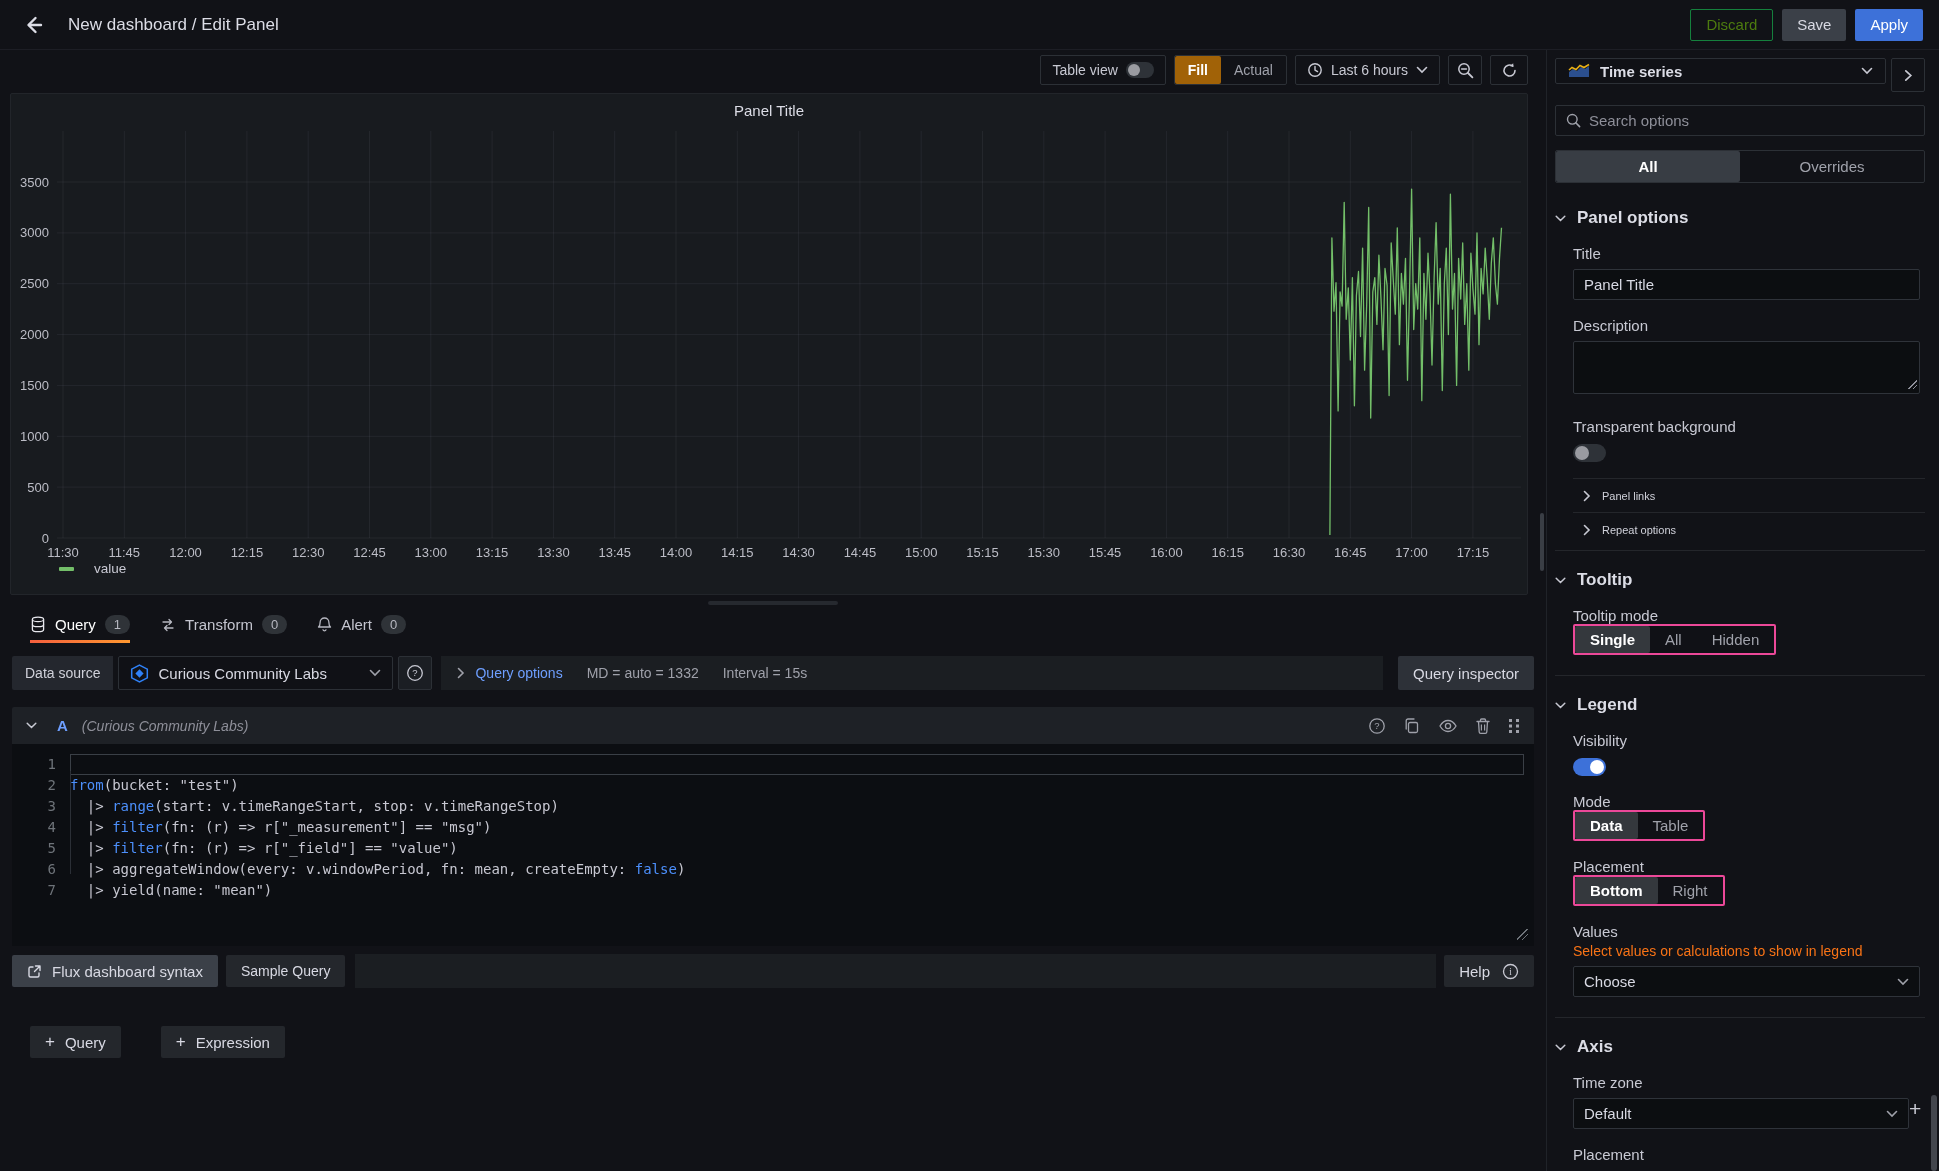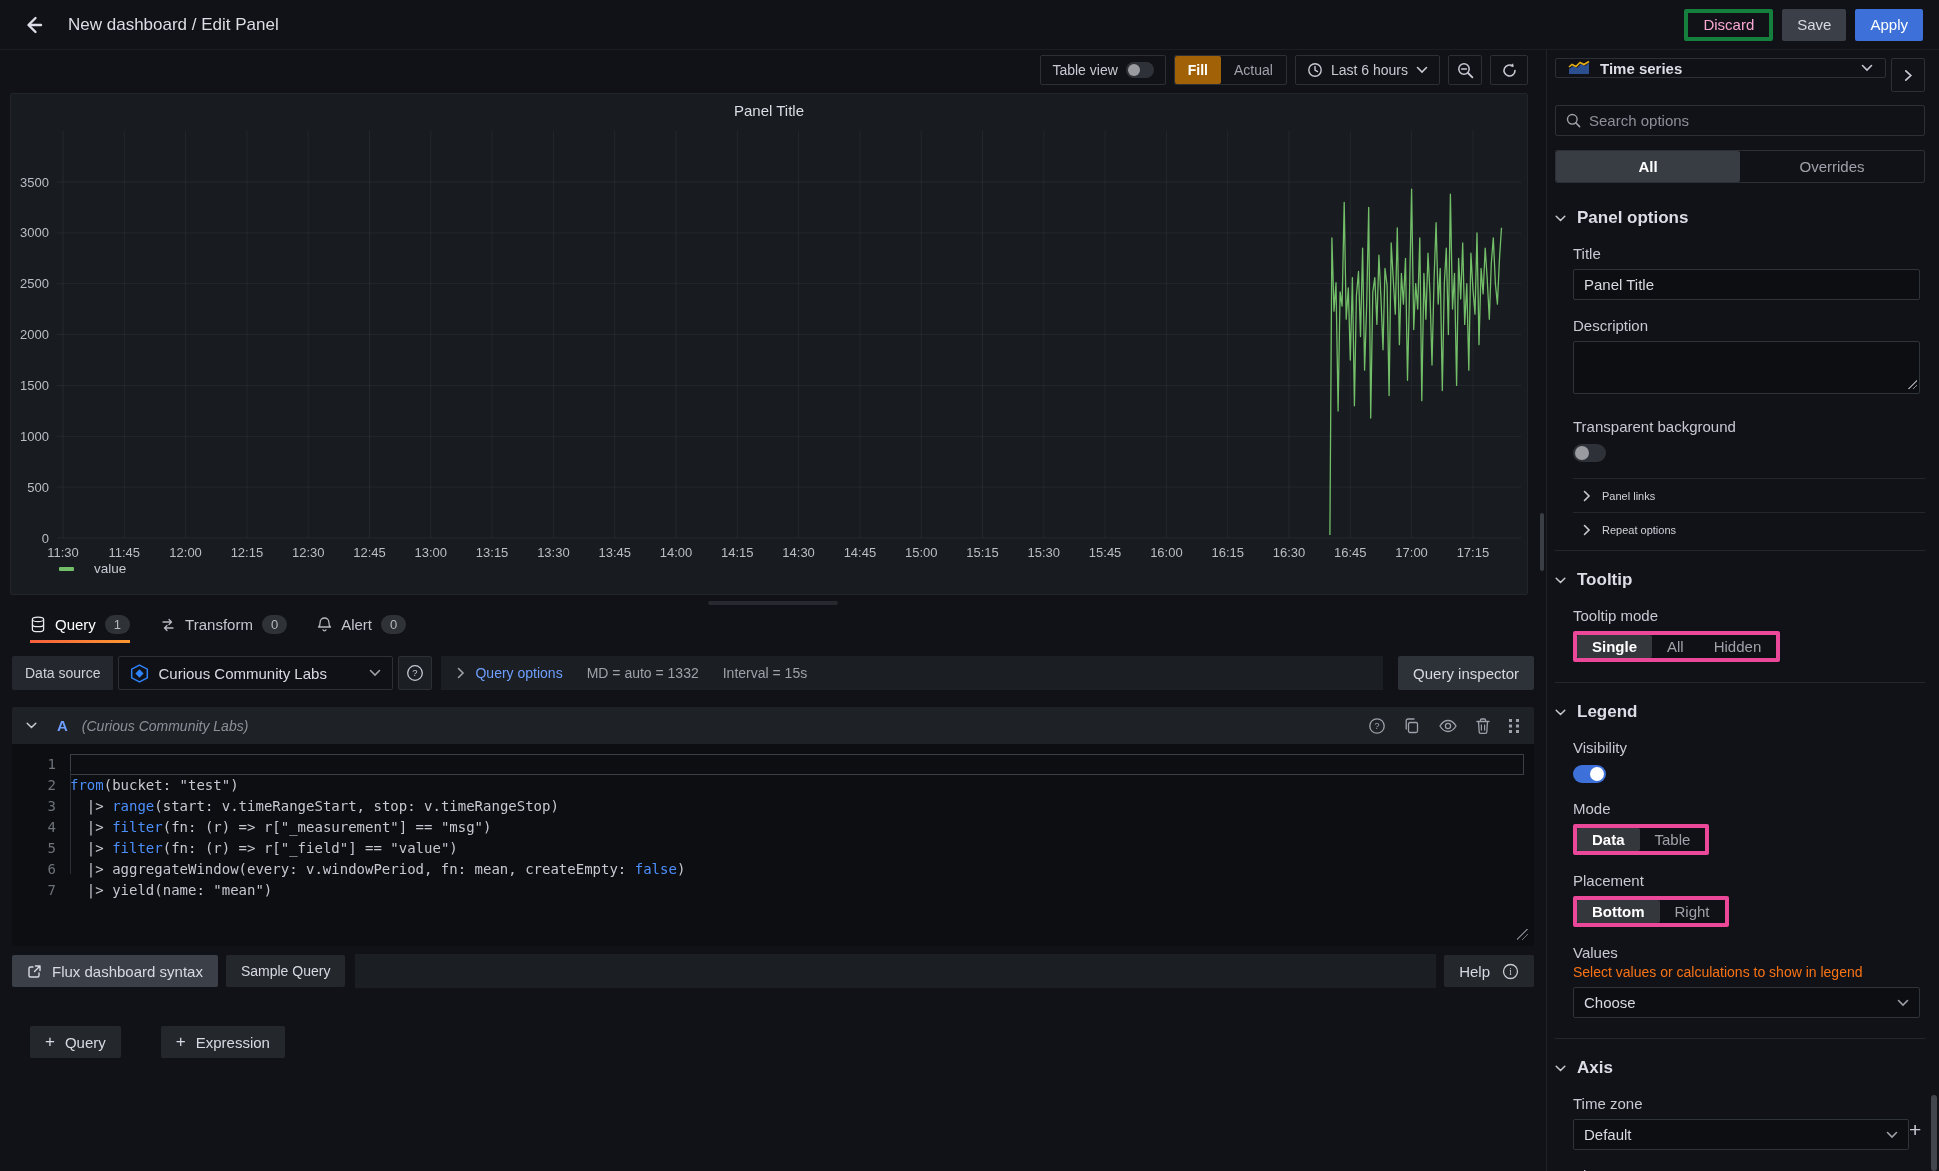--- a/index.html
+++ b/index.html
@@ -8,21 +8,21 @@
   .app { position:relative; width:1939px; height:1171px; overflow:hidden; }
 
   
   .topbar { height:50px; display:flex; align-items:center; padding:0 16px; border-bottom:1px solid rgba(204,204,220,0.07); }
   .back { width:34px; height:34px; display:flex; align-items:center; justify-content:center; cursor:pointer; margin-right:18px; }
   .tb-title { font-size:17px; font-weight:500; color:#dcdde6; }
   .tb-actions { margin-left:auto; display:flex; gap:9px; }
   .btn { display:inline-flex; align-items:center; justify-content:center; height:32px; padding:0 15px; border-radius:2px; font-size:15px; font-weight:500; color:#d8d9e3; background:#24272c; border:none; cursor:pointer; font-family:inherit; }
   .btn.light { background:#3b4048; }
   .btn.primary { background:#3d71d9; color:#fff; }
-  .btn.destructive { background:transparent; border:4px solid #15803d; color:#f9a8d4; }
+  .btn.destructive { background:transparent; border:1px solid #15803d; color:#4d7c0f; }
 
   .main { position:absolute; top:50px; left:0; right:0; bottom:0; display:flex; }
   .left-pane { width:1546px; position:relative; }
   .sidebar { flex:1; border-left:1px solid #202329; padding:8px 14px 0 8px; position:relative; overflow:hidden; }
 
   
   .viz-toolbar { height:30px; margin:5px 18px 0 0; display:flex; justify-content:flex-end; gap:8px; }
   .seg, .tool-group { display:inline-flex; align-items:center; height:30px; border:1px solid #2c3036; border-radius:2px; background:transparent; }
   .tool-group { padding:8px 11px; gap:8px; font-size:14px; color:#c8c9d3; cursor:pointer; }
   .seg .opt { padding:0 13px; height:28px; display:inline-flex; align-items:center; font-size:14px; color:#9fa1aa; cursor:pointer; border-radius:2px; }
@@ -88,21 +88,21 @@
     background:linear-gradient(135deg, transparent 45%, #6e7379 45%, #6e7379 52%, transparent 52%, transparent 70%, #6e7379 70%, #6e7379 77%, transparent 77%); cursor:nwse-resize; }
   .q-footer { display:flex; align-items:center; gap:8px; margin-top:8px; height:34px; }
   .q-footer .spacer-strip { flex:1; background:#1b1e22; height:34px; margin-left:2px; }
   .help-btn { display:flex; align-items:center; gap:12px; }
 
   .add-row { display:flex; gap:40px; margin:38px 0 0 30px; }
   .add-btn { gap:10px; }
 
   
   .viz-row { display:flex; gap:5px; }
-  .viz-select { flex:1; height:20px; border:1px solid #2c3036; border-radius:2px; display:flex; align-items:center; gap:10px; padding:0 12px; cursor:pointer; background:#101116; }
+  .viz-select { flex:1; height:26px; border:1px solid #2c3036; border-radius:2px; display:flex; align-items:center; gap:10px; padding:0 12px; cursor:pointer; background:#101116; }
   .viz-select .vname { font-size:15px; font-weight:600; color:#dcdde6; }
   .pane-collapse { width:34px; height:34px; border:1px solid #2c3036; border-radius:2px; display:flex; align-items:center; justify-content:center; cursor:pointer; }
   .search-wrap { margin-top:13px; height:31px; border:1px solid #2c3036; border-radius:2px; display:flex; align-items:center; padding:0 10px; gap:8px; }
   .search-wrap input { flex:1; background:transparent; border:none; outline:none; color:#d8d9e3; font-size:15px; font-family:inherit; }
   .search-wrap input::placeholder { color:#8e8f99; }
   .ov-tabs { margin-top:14px; height:33px; border:1px solid #2c3036; border-radius:2px; display:flex; }
   .ov-tabs .ot { flex:1; display:flex; align-items:center; justify-content:center; font-size:15px; color:#9fa1aa; cursor:pointer; border-radius:2px; }
   .ov-tabs .ot.sel { background:#383d44; color:#fff; font-weight:600; }
 
   .sec { margin-top:25px; }
@@ -112,21 +112,21 @@
   .f-desc { font-size:14px; color:#f97316; margin-top:3px; }
   .input, .selectbox { margin-top:7px; height:31px; width:347px; background:#0c0e11; border:1px solid #2f333a; border-radius:2px; color:#d8d9e3; font-size:15px; padding:0 10px; display:flex; align-items:center; font-family:inherit; }
   input.input { display:block; line-height:29px; }
   input.input::placeholder { color:#8e8f99; }
   .selectbox { cursor:pointer; }
   .selectbox .sel-val { flex:1; }
   textarea.input { height:53px; resize:none; padding-top:6px; }
   .ta-wrap { position:relative; width:347px; }
   .ta-resize { position:absolute; right:3px; bottom:5px; width:9px; height:9px;
     background:linear-gradient(135deg, transparent 48%, #8e8f99 48%, #8e8f99 56%, transparent 56%, transparent 74%, #8e8f99 74%, #8e8f99 82%, transparent 82%); }
-  .sb-seg { display:inline-flex; margin-top:7px; height:31px; border:4px solid #ec4899; border-radius:2px; background:#101116; }
+  .sb-seg { display:inline-flex; height:31px; border:2px solid #ec4899; border-radius:2px; background:#101116; }
   .sb-seg .opt { padding:0 15px; display:inline-flex; align-items:center; font-size:15px; color:#9fa1aa; cursor:pointer; border-radius:2px; }
   .sb-seg .opt.sel { background:#34383d; color:#fff; font-weight:600; }
   .divider { height:1px; background:#24262b; margin:16px 0 0 0; }
   .collapse-row { display:flex; align-items:center; gap:11px; height:33px; margin-left:10px; font-size:11px; font-weight:500; color:#d0d1da; cursor:pointer; }
   .tz-row { display:flex; align-items:flex-start; gap:0; }
   .tz-row .selectbox { width:336px; }
   .plus-btn { font-size:21px; color:#c8c9d3; cursor:pointer; line-height:1; }
   .sb-scrollthumb { position:absolute; right:2px; bottom:0; width:6px; height:76px; border-radius:3px; background:#43464d; }
   svg { display:block; }
 </style>

